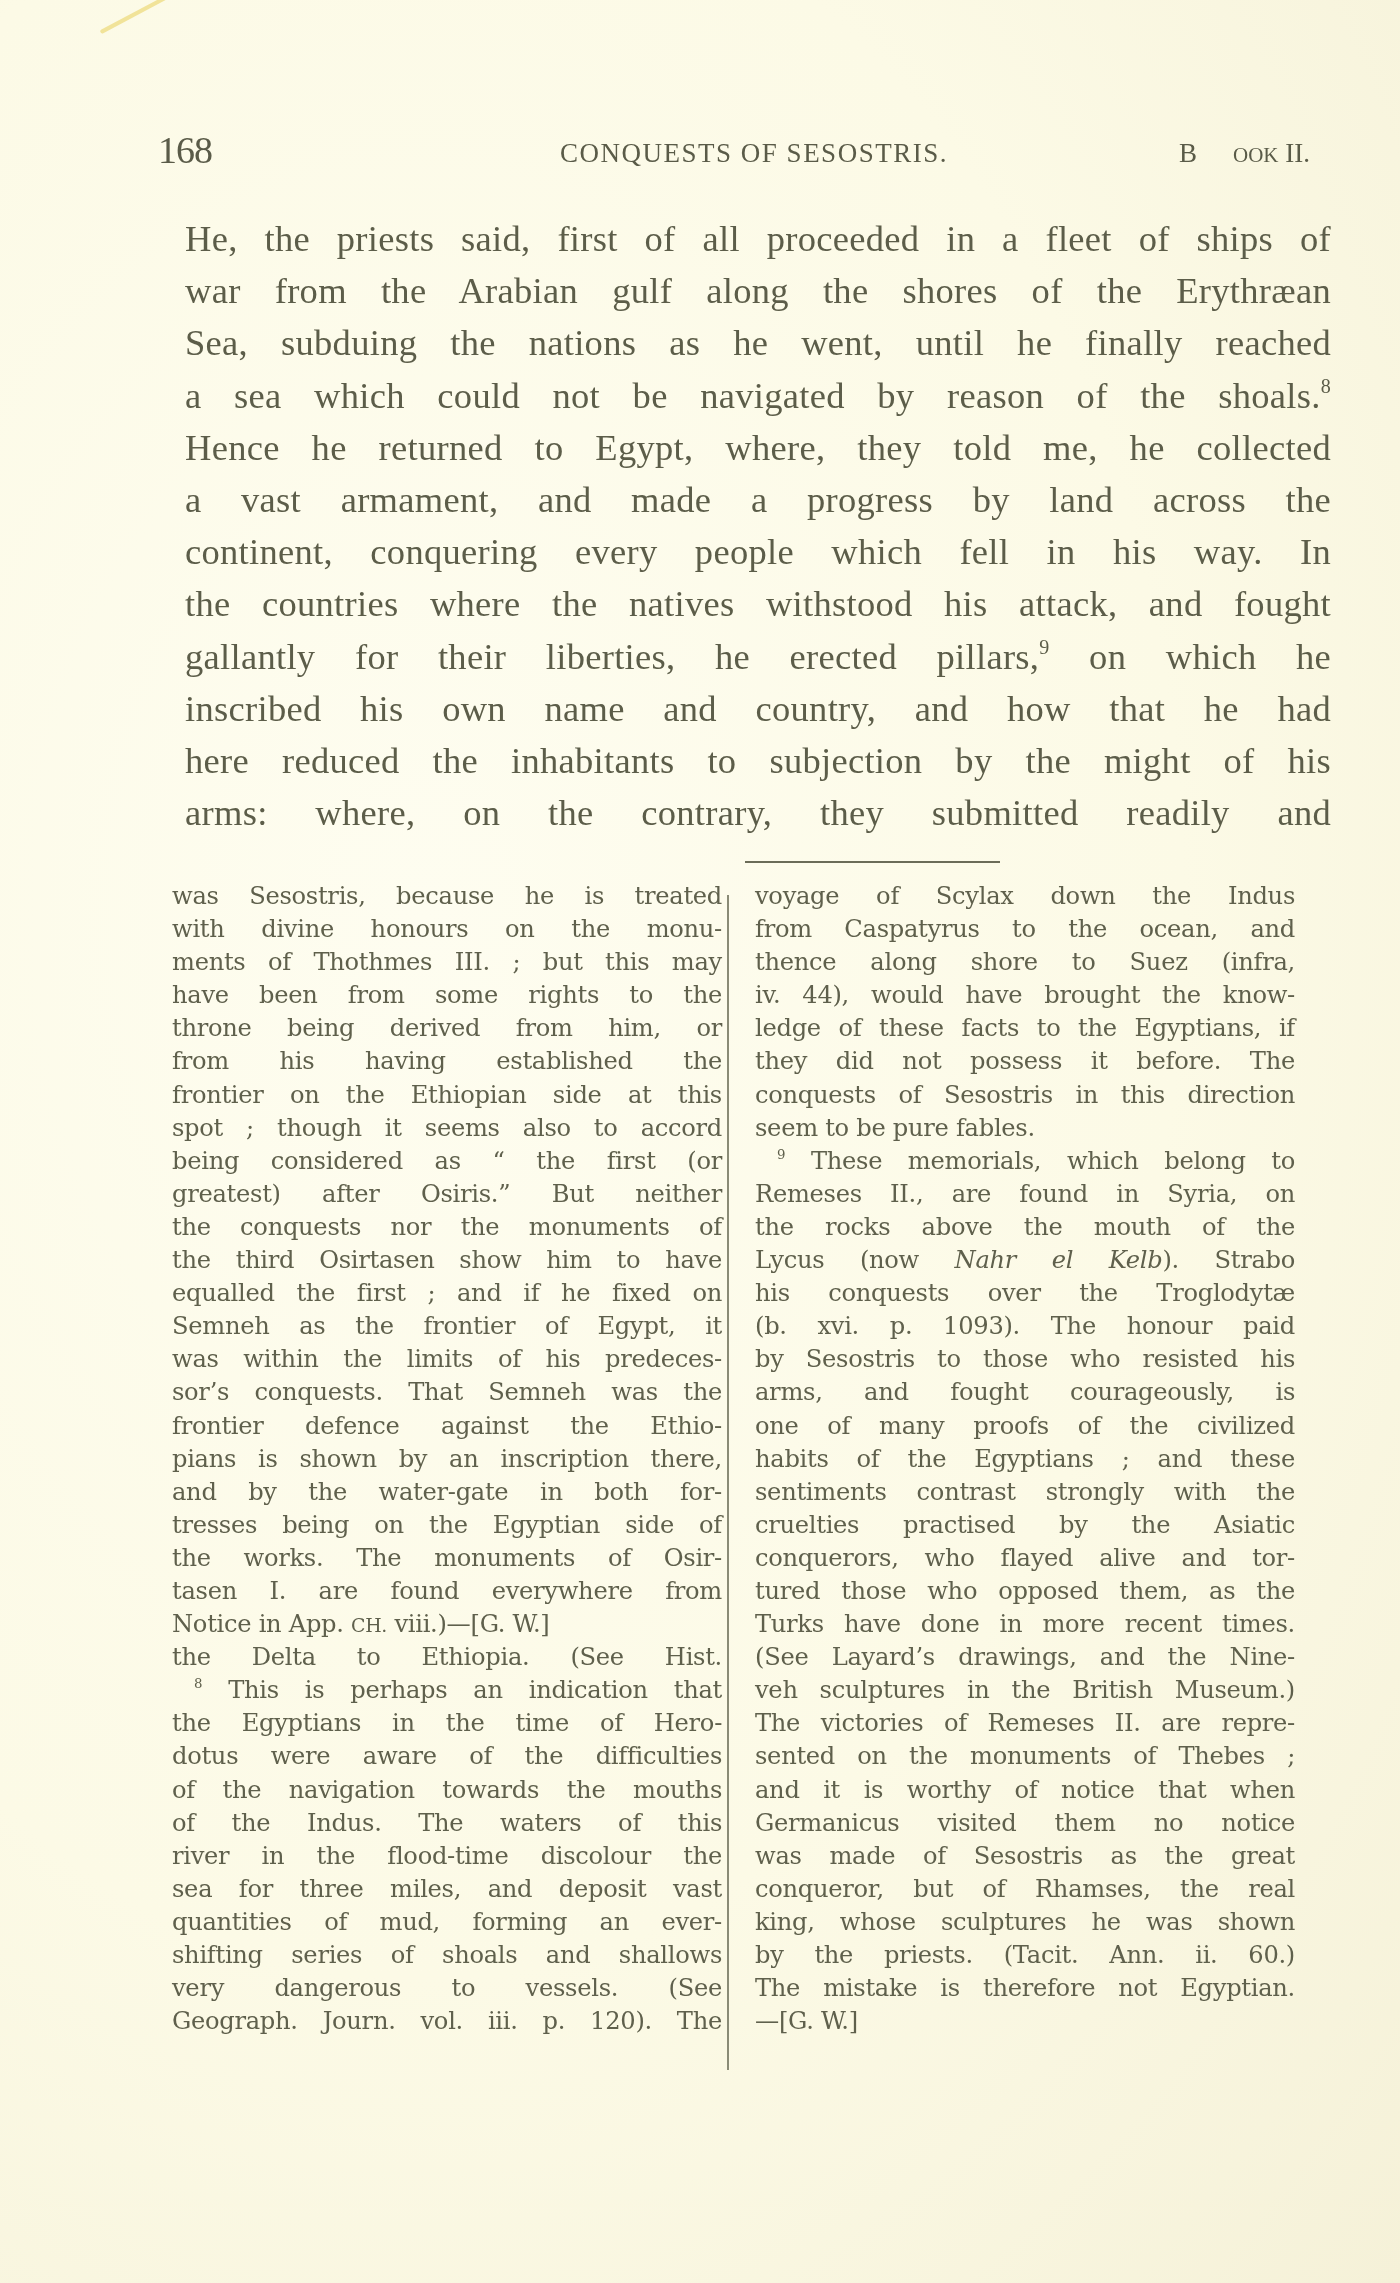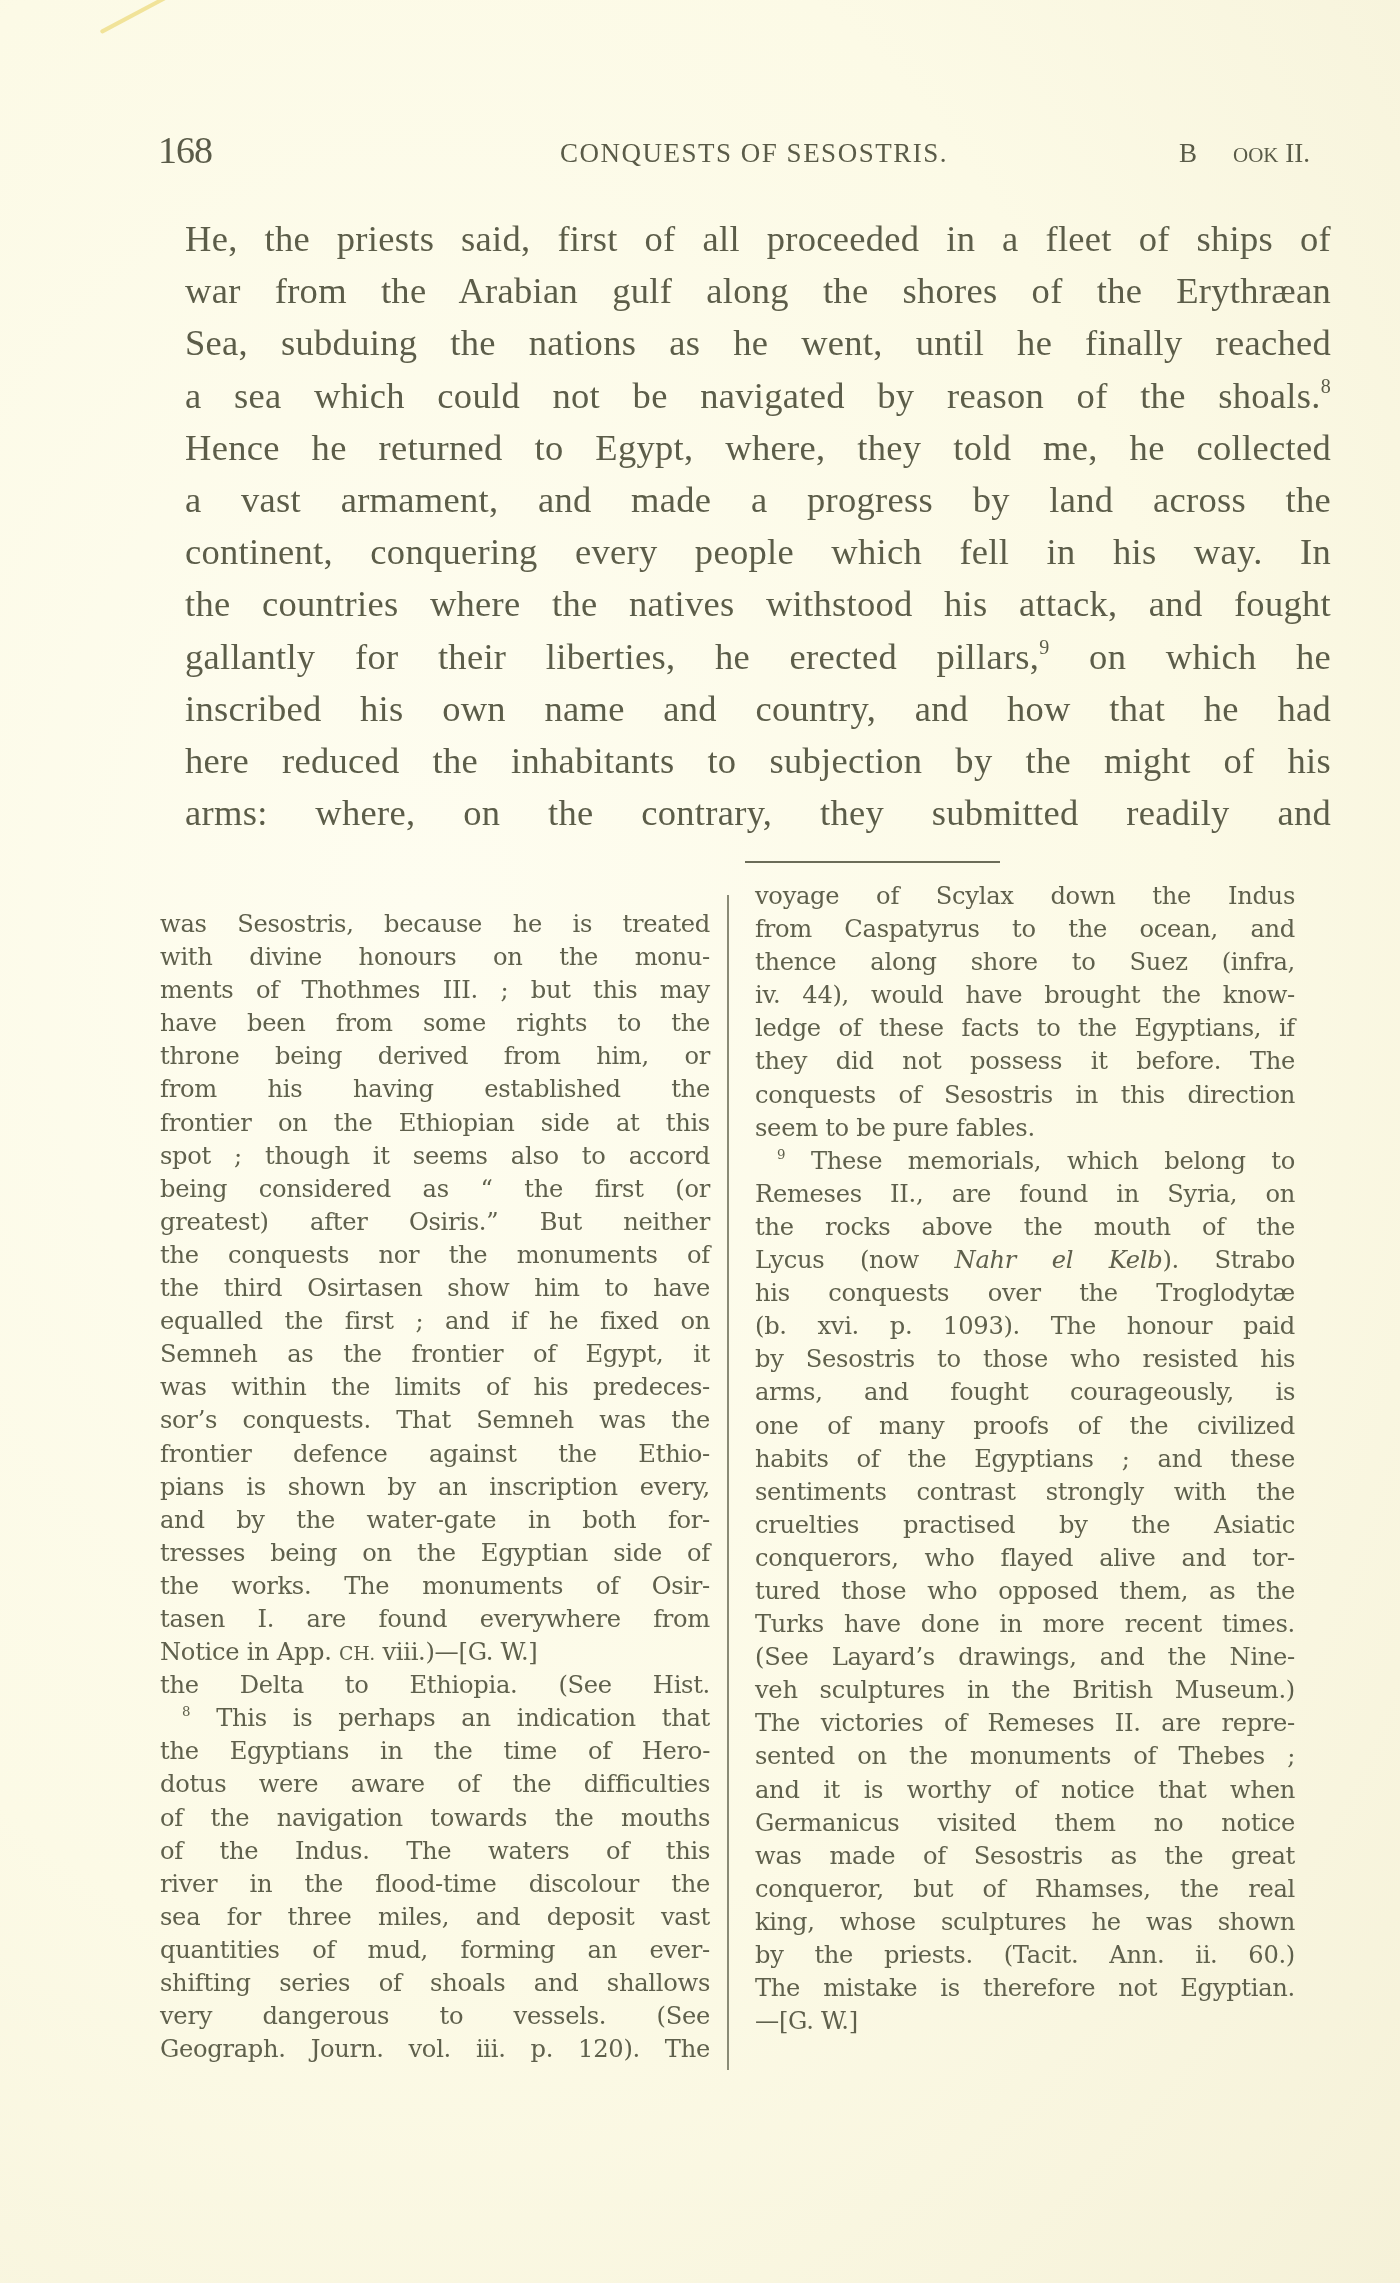--- a/index.html
+++ b/index.html
@@ -36,21 +36,21 @@
     position: absolute; top: 861px; left: 745px; width: 255px; height: 2px; background: #6b6c58;
   }
   .col-divider {
     position: absolute; left: 727px; top: 895px; width: 1.5px; height: 1175px; background: #8a8b76;
   }
   .fn-col {
     position: absolute; top: 880px;
     font-family: "DejaVu Serif", serif; font-size: 24.2px; line-height: 33.1px;
     color: #5f604c; letter-spacing: -0.3px;
   }
-  .fn-left { left: 160px; width: 550px; margin-top: 28px; }
+  .fn-left { left: 172px; width: 550px; }
   .fn-right { left: 755px; width: 540px; }
   .fn-col .line { display: block; text-align: justify; text-align-last: justify; white-space: nowrap; height: 33.1px; }
   .fn-col .line.last { text-align-last: left; }
   .fn-col .indent { padding-left: 22px; }
   .smallcaps { font-size: 0.78em; }
   em { font-style: italic; }
 </style>
 </head>
 <body>
 
@@ -91,21 +91,21 @@
   <span class="line">spot ; though it seems also to accord</span>
   <span class="line">being considered as “ the first (or</span>
   <span class="line">greatest) after Osiris.”  But neither</span>
   <span class="line">the conquests nor the monuments of</span>
   <span class="line">the third Osirtasen show him to have</span>
   <span class="line">equalled the first ; and if he fixed on</span>
   <span class="line">Semneh as the frontier of Egypt, it</span>
   <span class="line">was within the limits of his predeces-</span>
   <span class="line">sor’s conquests.  That Semneh was the</span>
   <span class="line">frontier defence against the Ethio-</span>
-  <span class="line">pians is shown by an inscription every,</span>
+  <span class="line">pians is shown by an inscription there,</span>
   <span class="line">and by the water-gate in both for-</span>
   <span class="line">tresses being on the Egyptian side of</span>
   <span class="line">the works.  The monuments of Osir-</span>
   <span class="line">tasen I. are found everywhere from</span>
   <span class="line last"><span>Notice in App. </span><span class="smallcaps">CH.</span><span> viii.)—[G. W.]</span></span>
   <span class="line">the Delta to Ethiopia.  (See Hist.</span>
   <span class="line indent"><sup>8</sup><span> This is perhaps an indication that</span></span>
   <span class="line">the Egyptians in the time of Hero-</span>
   <span class="line">dotus were aware of the difficulties</span>
   <span class="line">of the navigation towards the mouths</span>

